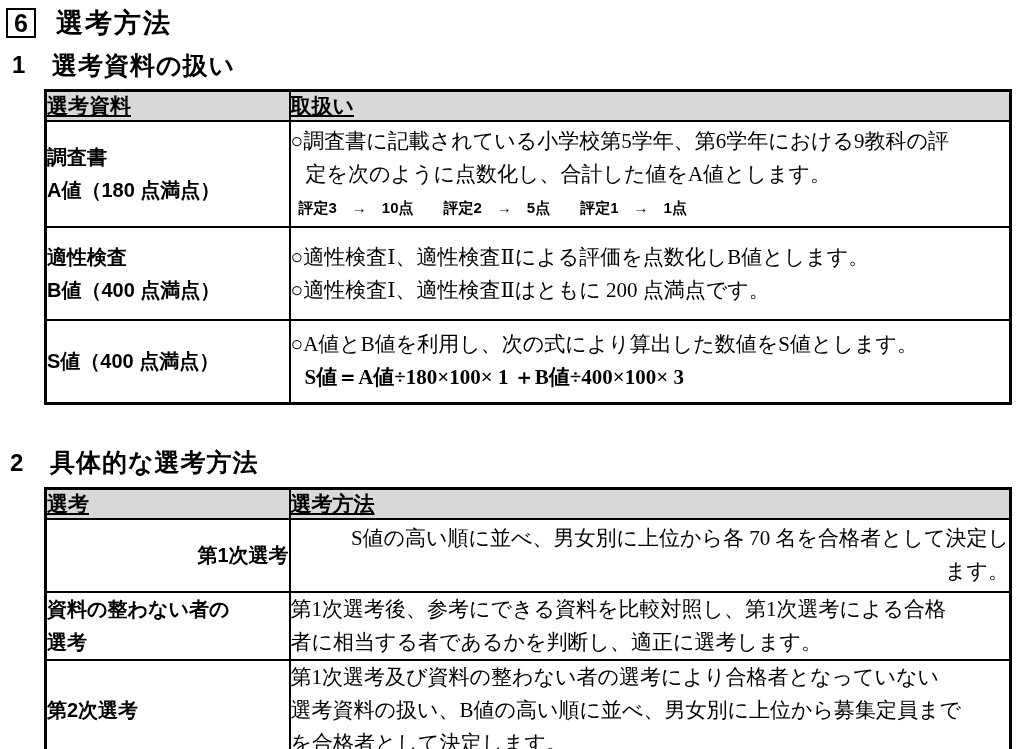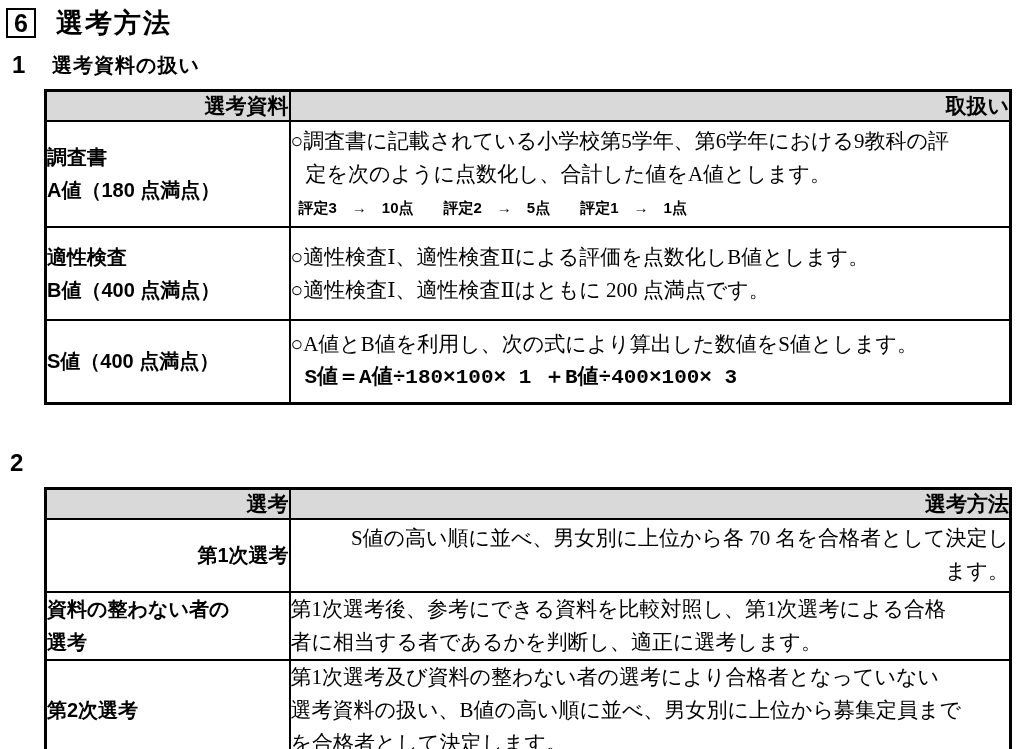--- a/index.html
+++ b/index.html
@@ -31,43 +31,44 @@
     display:flex;align-items:center;
     height:30px;
   }
   .h-sub.first{margin:10px 0 0 12px;}
   .h-sub.second{margin:43px 0 0 10px;}
   .h-sub .sub-num{
     font-size:24px;font-weight:bold;
     width:40px;
   }
   .h-sub .sub-title{
-    font-size:20px;font-weight:bold;
+    font-size:25px;font-weight:bold;
     letter-spacing:1px;
   }
   
   table.doc{
     border-collapse:collapse;
     margin-left:44px;margin-top:9px;
     width:968px;
     table-layout:fixed;
     border:3px solid #000;
   }
   table.doc td,table.doc th{
     border:2px solid #000;
     padding:0;
     box-sizing:border-box;
     vertical-align:middle;
   }
   table.doc th{
     background:#d9d9d9;
     font-size:21px;font-weight:bold;
     font-family:"Liberation Sans","DejaVu Sans",sans-serif;
-    height:30px;text-align:right;
+    height:30px;text-align:left;
     font-weight:600;
+    text-decoration:underline;
   }
   .col-name{width:244px;}
   td.name-cell{
     padding-left:10px;
     font-size:20px;font-weight:bold;
     font-family:"Liberation Sans","DejaVu Sans",sans-serif;
     line-height:33px;
   }
   td.desc-cell{
     padding:4px 6px 4px 8px;
@@ -75,21 +76,21 @@
     font-size:21px;
   }
   .desc-line{line-height:33px;white-space:nowrap;}
   .desc-line.indent1{padding-left:15px;}
   .desc-line.gothic-bold{
     font-family:"Liberation Sans","DejaVu Sans",sans-serif;
     font-weight:bold;font-size:15px;
     padding-left:8px;
   }
   .desc-line.formula{
-    font-family:Liberation Mono, monospace;
+    font-family:Liberation Serif, serif;
     font-weight:bold;font-size:21px;
     padding-left:14px;
   }
   
   tr.t1-r1{height:106px;}
   tr.t1-r2{height:93px;}
   tr.t1-r3{height:83px;margin-top:46px;}
   tr.t2-r1{height:73px;text-align:right;}
   tr.t2-r2{height:62px;}
   tr.t2-r3{height:100px;}
@@ -147,20 +148,21 @@
       <td class="desc-cell">
         <div class="desc-line">○A値とB値を利用し、次の式により算出した数値をS値とします。</div>
         <div class="desc-line formula">S値＝A値÷180×100× 1 ＋B値÷400×100× 3</div>
       </td>
     </tr>
   </tbody>
     </table>
 
   <div class="h-sub second">
     <span class="sub-num">2</span>
+    <span class="sub-title">具体的な選考方法</span>
   </div>
 
   <table class="doc">
     <colgroup>
         <col class="col-name">
         <col>
       </colgroup>
     <tbody>
         <tr>
       <th>選考</th>

